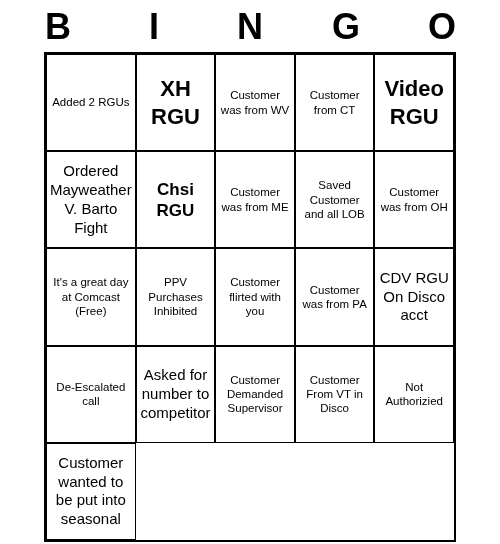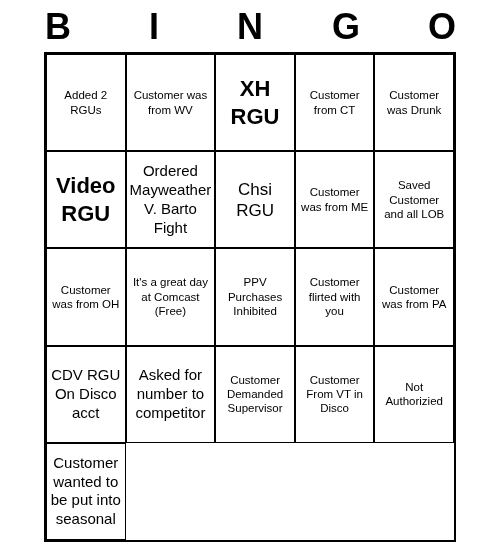--- a/index.html
+++ b/index.html
@@ -45,52 +45,52 @@
       font-size: 11.5px;
       line-height: 1.25;
       color: #000;
     }
     .bingo-cell.large-text {
       font-size: 22px;
       font-weight: bold;
     }
     .bingo-cell.medium-text {
       font-size: 17px;
-      font-weight: normal;
+      font-weight: bold;
     }
     .bingo-cell.small-text {
       font-size: 15px;
     }
   </style>
 </head>
 <body>
 
 <div class="bingo-title">
   <span class="bingo-letter">B</span>
   <span class="bingo-letter">I</span>
   <span class="bingo-letter">N</span>
   <span class="bingo-letter">G</span>
   <span class="bingo-letter">O</span>
 </div>
 
 <div class="bingo-grid">
 <div class="bingo-cell">Added 2 RGUs</div>
+    <div class="bingo-cell large-text">XH RGU</div>
     <div class="bingo-cell">Customer was from WV</div>
-    <div class="bingo-cell large-text">XH RGU</div>
     <div class="bingo-cell">Customer from CT</div>
-    <div class="bingo-cell">Customer was Drunk</div>
     <div class="bingo-cell large-text">Video RGU</div>
     <div class="bingo-cell small-text">Ordered Mayweather V. Barto Fight</div>
     <div class="bingo-cell medium-text">Chsi RGU</div>
     <div class="bingo-cell">Customer was from ME</div>
     <div class="bingo-cell">Saved Customer and all LOB</div>
     <div class="bingo-cell">Customer was from OH</div>
     <div class="bingo-cell">It's a great day at Comcast (Free)</div>
     <div class="bingo-cell">PPV Purchases Inhibited</div>
     <div class="bingo-cell">Customer flirted with you</div>
     <div class="bingo-cell">Customer was from PA</div>
     <div class="bingo-cell small-text">CDV RGU On Disco acct</div>
+    <div class="bingo-cell">De-Escalated call</div>
     <div class="bingo-cell small-text">Asked for number to competitor</div>
     <div class="bingo-cell">Customer Demanded Supervisor</div>
     <div class="bingo-cell">Customer From VT in Disco</div>
     <div class="bingo-cell">Not Authorizied</div>
     <div class="bingo-cell small-text">Customer wanted to be put into seasonal</div>
   </div>
 
 </body></html>

